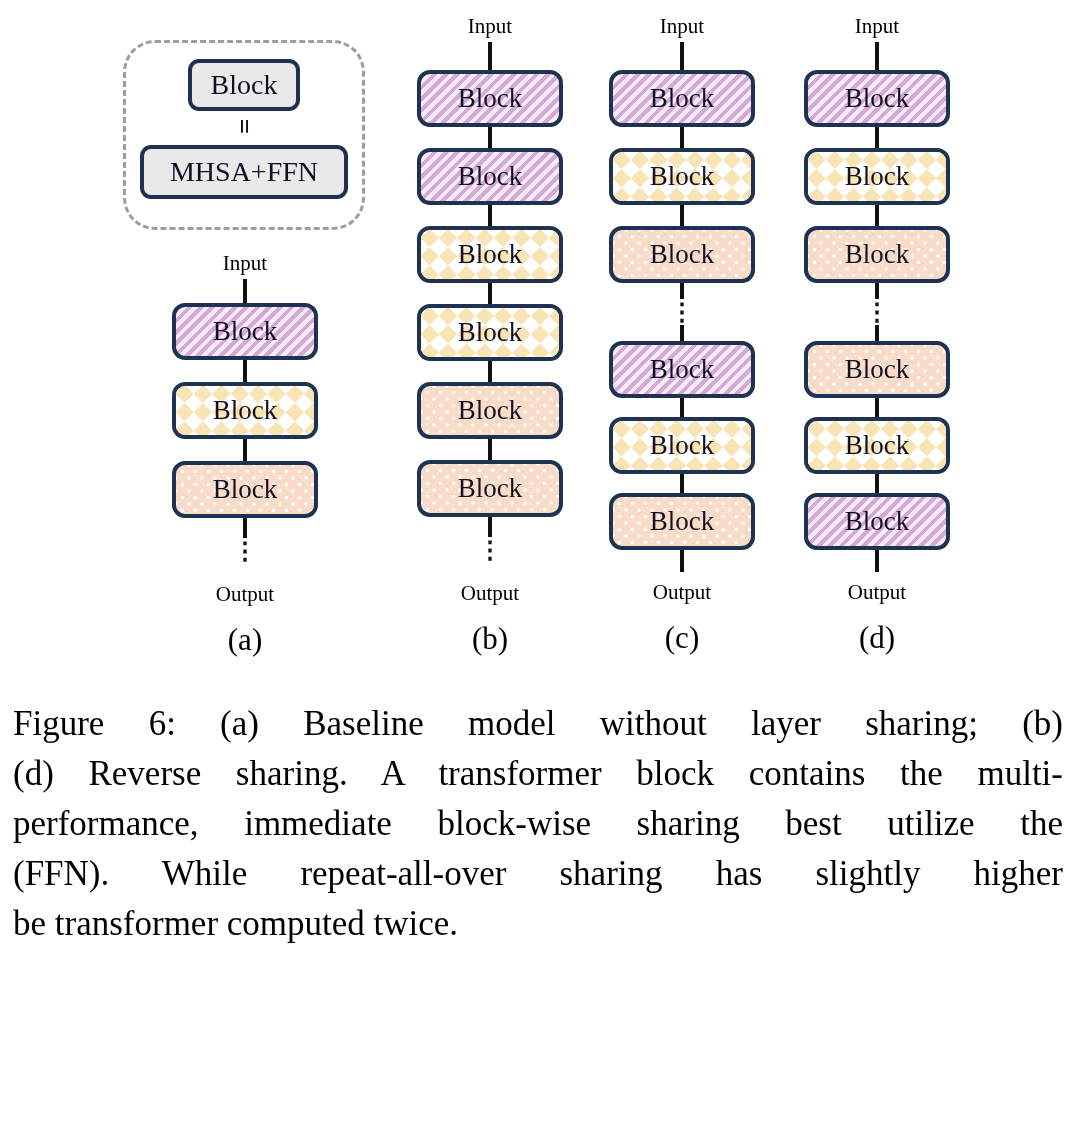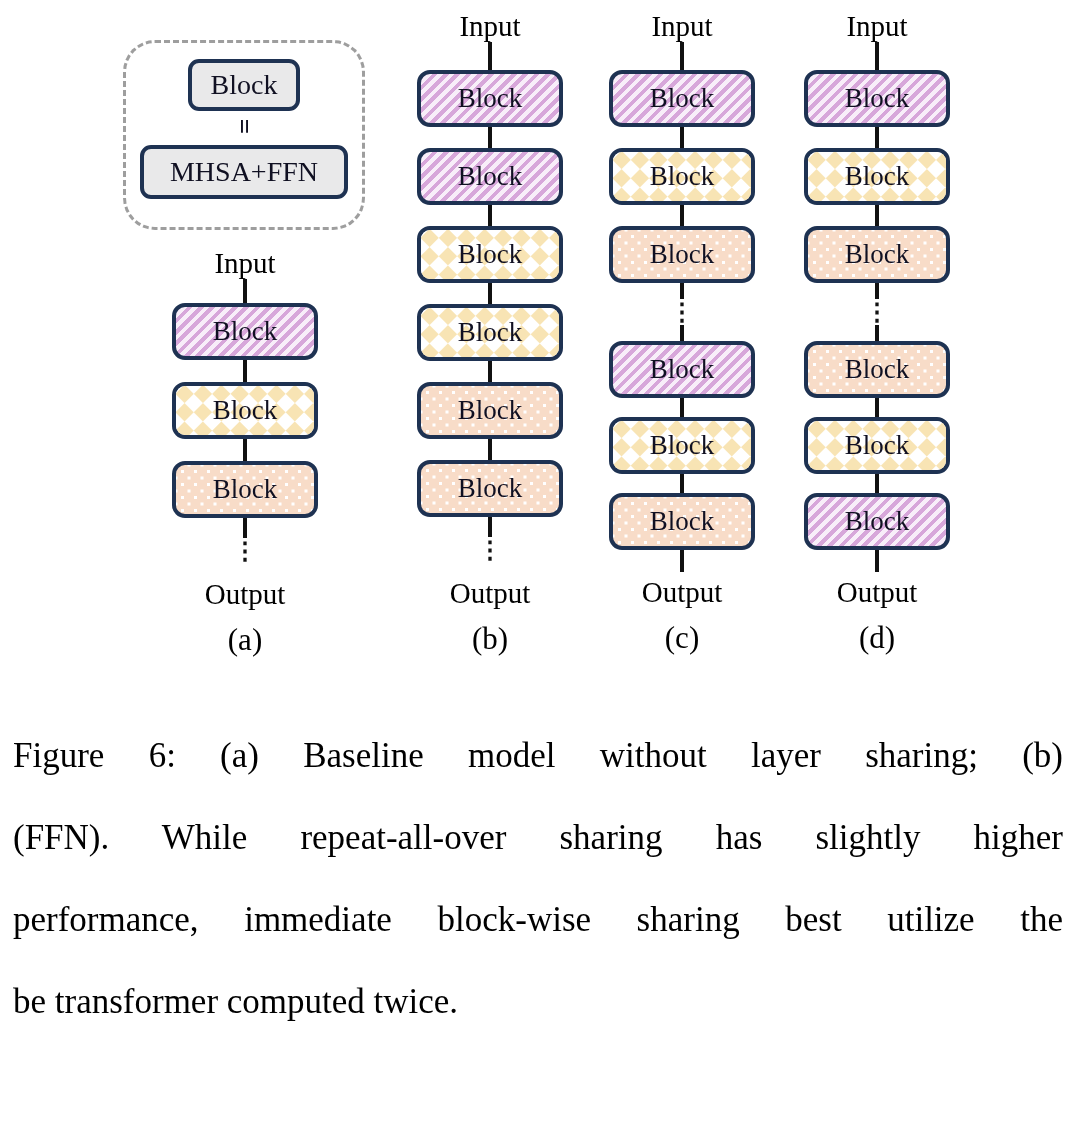--- a/index.html
+++ b/index.html
@@ -17,21 +17,21 @@
   .eqwrap{height:26px;margin:2px 0;display:flex;align-items:center;justify-content:center;}
   .eq{display:inline-block;transform:rotate(90deg);font-weight:bold;font-size:27px;color:#101022;}
 
   
   .col{position:absolute;width:190px;display:flex;flex-direction:column;align-items:center;}
   .col-a{left:150px;top:247px;}
   .col-b{left:395px;top:10px;}
   .col-c{left:587px;top:10px;}
   .col-d{left:782px;top:10px;}
 
-  .io{font-size:29px;line-height:32px;}
+  .io{font-size:21px;line-height:32px;}
   .out{margin-top:14px;}
   .out-cd{margin-top:4px;}
   .letter{font-size:31px;line-height:34px;margin-top:13px;}
   .dots{font-size:24px;line-height:26px;font-weight:bold;color:#111;}
 
   .conn{width:4px;background:#111;}
   .c16{height:16px}.c19{height:19px}.c20{height:20px}.c21{height:21px}.c22{height:22px}
   .c24{height:24px}.c28{height:28px}
 
   
@@ -47,21 +47,21 @@
                      radial-gradient(circle,#ffffff 1.6px,rgba(255,255,255,0) 1.8px);
     background-size:13px 13px;background-position:0 0,6.5px 6.5px;}
 
   .pat-yellow{background:#fffdf6;}
   .pat-yellow::before{content:"";position:absolute;left:-70px;right:-70px;top:-120px;bottom:-120px;
     background:conic-gradient(#f8e4b4 0 25%,#ffffff 0 50%,#f8e4b4 0 75%,#ffffff 0);
     background-size:26px 26px;transform:rotate(45deg);z-index:1;}
 
   
   .caption{position:absolute;left:13px;top:699px;width:1050px;font-size:35px;line-height:50px;}
-  .cap-line{text-align:justify;text-align-last:justify;white-space:normal;margin-top:32px;}
+  .cap-line{text-align:justify;text-align-last:justify;white-space:normal;}
   .cap-line.last{text-align-last:left;}
 </style>
 </head>
 <body>
 
 <div class="canvas">
 
   <div class="legend">
     <div class="lbox lbox-small">
       <span class="ltext">Block</span>
@@ -187,18 +187,19 @@
     <div class="block pat-purple">
         <span class="bt">Block</span>
       </div>
     <div class="conn c22"></div>
     <div class="io out-cd">Output</div>
     <div class="letter">(d)</div>
   </div>
 
   <div class="caption">
     <div class="cap-line">Figure 6: (a) Baseline model without layer sharing; (b)</div>
+    <div class="cap-line">(d) Reverse sharing. A transformer block contains the multi-</div>
+    <div class="cap-line">performance, immediate block-wise sharing best utilize the</div>
     <div class="cap-line">(FFN). While repeat-all-over sharing has slightly higher</div>
-    <div class="cap-line">performance, immediate block-wise sharing best utilize the</div>
     <div class="cap-line last">be transformer computed twice.</div>
   </div>
 
 </div>
 
 </body></html>

